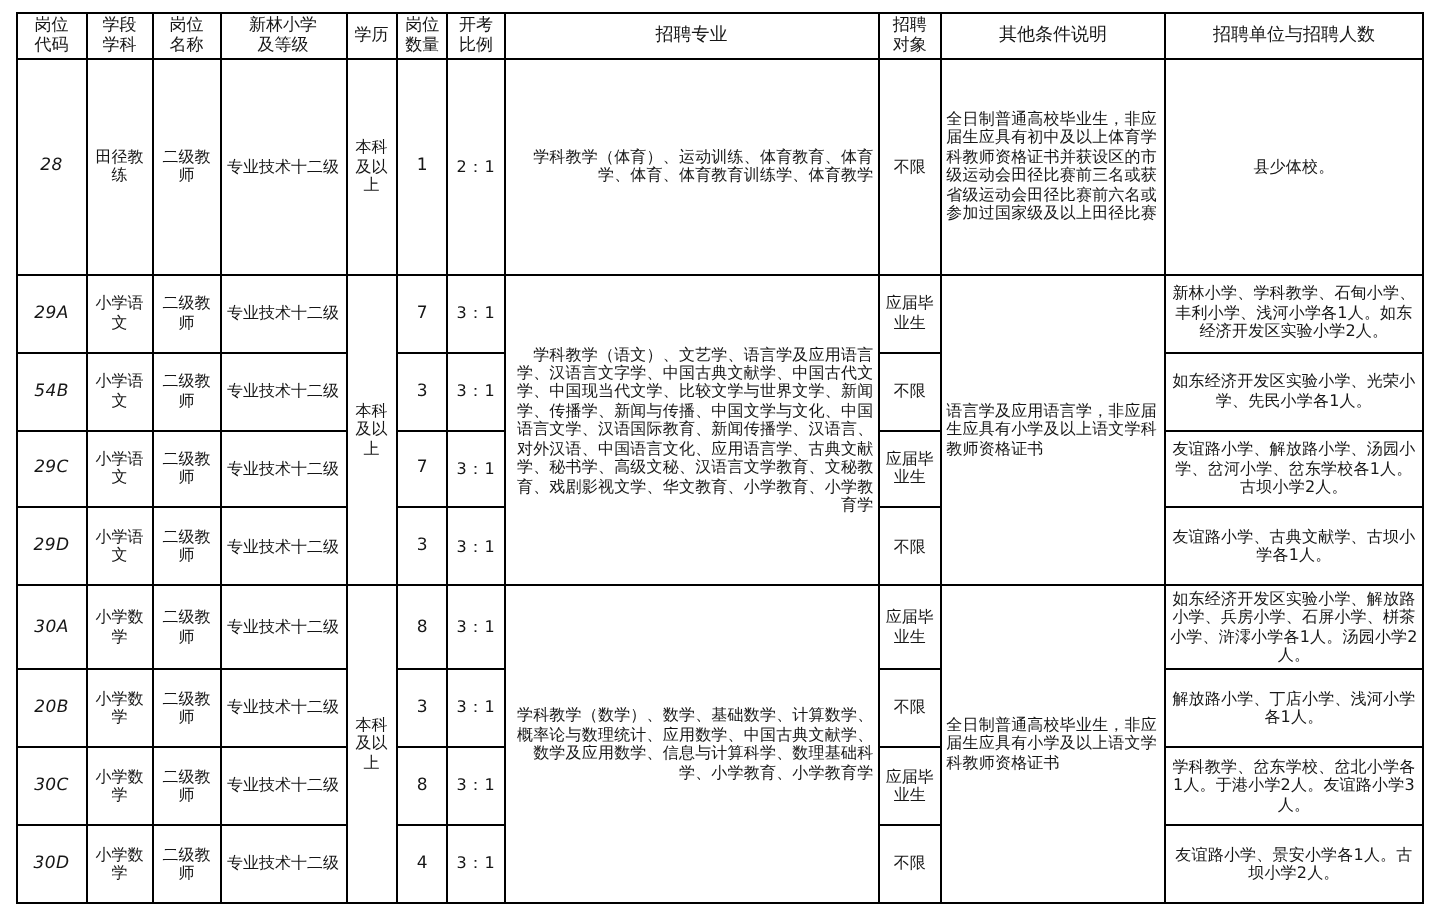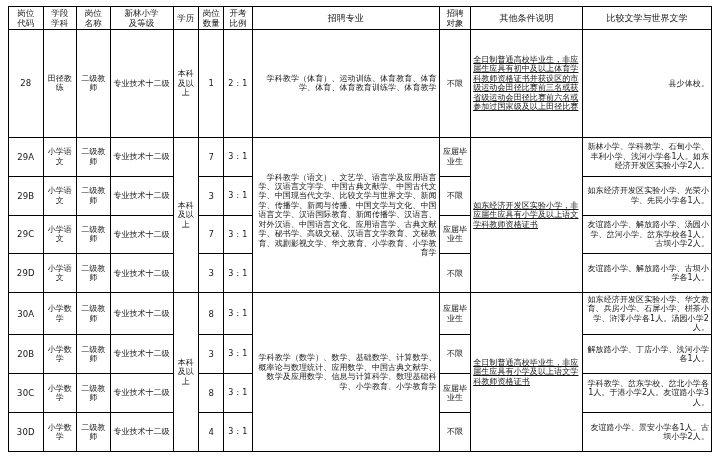--- a/index.html
+++ b/index.html
@@ -43,42 +43,41 @@
     font-size: 8.5px;
     line-height: 1.25;
     padding: 3px 1px;
   }
   .hdr-wide { font-size: 9px; margin-top: 40px; }
   
   tbody td {
     text-align: center;
     font-size: 8px;
   }
-  td.code { font-size: 8.5px; letter-spacing: .2px; }
+  td.code { font-size: 8.5px; letter-spacing: .2px; font-style: italic; }
   td.vert-narrow {
     font-size: 8px;
     line-height: 1.15;
   }
   td.major {
     text-align: right;
     font-size: 8px;
     line-height: 1.42;
     padding: 2px 3px;
     letter-spacing: .1px;
   }
   td.cond {
     text-align: left;
     font-size: 8px;
     line-height: 1.45;
     padding: 2px 3px;
     letter-spacing: .1px;
-    text-decoration: underline;
   }
   td.units {
-    text-align: right;
+    text-align: center;
     font-size: 8px;
     line-height: 1.45;
     padding: 2px 3px;
     letter-spacing: .1px;
   }
   td.target { font-size: 8px; line-height: 1.2; }
   td.ratio { font-size: 8px; letter-spacing: .5px; }
   td.qty { font-size: 8.5px; }
   .stack2 span { display: block; }
 </style>
@@ -140,21 +139,21 @@
           </span>
         </th>
         <th class="hdr-wide">招聘专业</th>
         <th>
           <span class="stack2">
             <span>招聘</span>
             <span>对象</span>
           </span>
         </th>
         <th class="hdr-wide">其他条件说明</th>
-        <th class="hdr-wide">比较文学与世界文学</th>
+        <th class="hdr-wide">招聘单位与招聘人数</th>
       </tr>
     </thead>
     <tbody>
 
       <tr style="height:105px">
         <td class="code">28</td>
         <td class="vert-narrow">田径教练</td>
         <td class="vert-narrow">二级教师</td>
         <td class="vert-narrow">专业技术十二级</td>
         <td class="vert-narrow">本科及以上</td>
@@ -169,25 +168,25 @@
       <tr style="height:38px">
         <td class="code">29A</td>
         <td class="vert-narrow">小学语文</td>
         <td class="vert-narrow">二级教师</td>
         <td class="vert-narrow">专业技术十二级</td>
         <td class="vert-narrow" rowspan="4">本科及以上</td>
         <td class="qty">7</td>
         <td class="ratio">3：1</td>
         <td class="major" rowspan="4">学科教学（语文）、文艺学、语言学及应用语言学、汉语言文字学、中国古典文献学、中国古代文学、中国现当代文学、比较文学与世界文学、新闻学、传播学、新闻与传播、中国文学与文化、中国语言文学、汉语国际教育、新闻传播学、汉语言、对外汉语、中国语言文化、应用语言学、古典文献学、秘书学、高级文秘、汉语言文学教育、文秘教育、戏剧影视文学、华文教育、小学教育、小学教育学</td>
         <td class="target">应届毕业生</td>
-        <td class="cond" rowspan="4">如东经济开发区实验小学，非应届生应具有小学及以上语文学科教师资格证书</td>
+        <td class="cond" rowspan="4">语言学及应用语言学，非应届生应具有小学及以上语文学科教师资格证书</td>
         <td class="units">新林小学、学科教学、石甸小学、丰利小学、浅河小学各1人。如东经济开发区实验小学2人。</td>
       </tr>
       <tr style="height:38px">
-        <td class="code">29B</td>
+        <td class="code">54B</td>
         <td class="vert-narrow">小学语文</td>
         <td class="vert-narrow">二级教师</td>
         <td class="vert-narrow">专业技术十二级</td>
         <td class="qty">3</td>
         <td class="ratio">3：1</td>
         <td class="target">不限</td>
         <td class="units">如东经济开发区实验小学、光荣小学、先民小学各1人。</td>
       </tr>
       <tr style="height:38px">
         <td class="code">29C</td>
@@ -200,35 +199,35 @@
         <td class="units">友谊路小学、解放路小学、汤园小学、岔河小学、岔东学校各1人。古坝小学2人。</td>
       </tr>
       <tr style="height:38px">
         <td class="code">29D</td>
         <td class="vert-narrow">小学语文</td>
         <td class="vert-narrow">二级教师</td>
         <td class="vert-narrow">专业技术十二级</td>
         <td class="qty">3</td>
         <td class="ratio">3：1</td>
         <td class="target">不限</td>
-        <td class="units">友谊路小学、解放路小学、古坝小学各1人。</td>
+        <td class="units">友谊路小学、古典文献学、古坝小学各1人。</td>
       </tr>
 
       <tr style="height:38px">
         <td class="code">30A</td>
         <td class="vert-narrow">小学数学</td>
         <td class="vert-narrow">二级教师</td>
         <td class="vert-narrow">专业技术十二级</td>
         <td class="vert-narrow" rowspan="4">本科及以上</td>
         <td class="qty">8</td>
         <td class="ratio">3：1</td>
         <td class="major" rowspan="4">学科教学（数学）、数学、基础数学、计算数学、概率论与数理统计、应用数学、中国古典文献学、数学及应用数学、信息与计算科学、数理基础科学、小学教育、小学教育学</td>
         <td class="target">应届毕业生</td>
         <td class="cond" rowspan="4">全日制普通高校毕业生，非应届生应具有小学及以上语文学科教师资格证书</td>
-        <td class="units">如东经济开发区实验小学、华文教育、兵房小学、石屏小学、栟茶小学、浒澪小学各1人。汤园小学2人。</td>
+        <td class="units">如东经济开发区实验小学、解放路小学、兵房小学、石屏小学、栟茶小学、浒澪小学各1人。汤园小学2人。</td>
       </tr>
       <tr style="height:38px">
         <td class="code">20B</td>
         <td class="vert-narrow">小学数学</td>
         <td class="vert-narrow">二级教师</td>
         <td class="vert-narrow">专业技术十二级</td>
         <td class="qty">3</td>
         <td class="ratio">3：1</td>
         <td class="target">不限</td>
         <td class="units">解放路小学、丁店小学、浅河小学各1人。</td>

